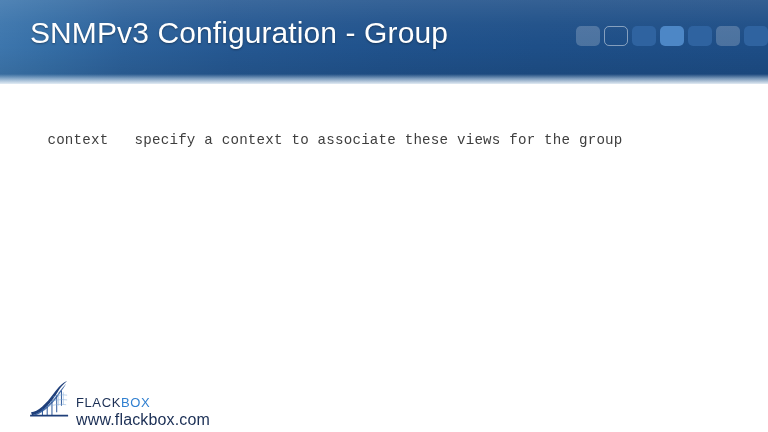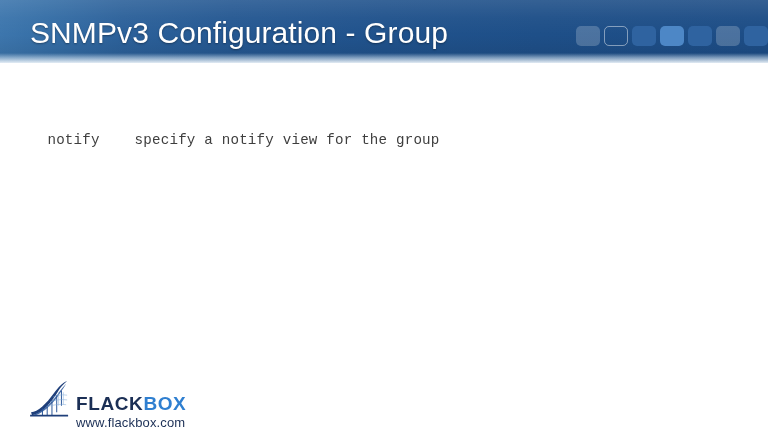--- a/index.html
+++ b/index.html
@@ -21,21 +21,21 @@
     position: absolute;
     inset: 0;
     background: #ffffff;
   }
 
   
   #header {
     position: absolute;
     left: 0; top: 0;
     width: 768px;
-    height: 63px;
+    height: 84px;
     background:
       linear-gradient(to right,
         #3d76ad 0%,
         #356ea6 6%,
         #2c619a 16%,
         #255892 30%,
         #20528c 50%,
         #1e4f88 70%,
         #1d4d86 100%);
     overflow: hidden;
@@ -136,31 +136,31 @@
     flex: 0 0 auto;
     margin-right: 4px;
   }
   #logo-text {
     display: flex;
     flex-direction: column;
     justify-content: center;
     line-height: 1;
   }
   #logo-wordmark {
-    font-size: 19px;
-    font-weight: bold;
+    font-size: 13px;
+    font-weight: normal;
     letter-spacing: 0.6px;
     white-space: nowrap;
     margin-top: 25px;
   }
   #logo-word-flack { color: #1b2f55; }
   #logo-word-box   { color: #2f7fd0; }
   #logo-url {
     margin-top: 3px;
-    font-size: 13px;
+    font-size: 16px;
     color: #1b2f55;
     letter-spacing: 0.15px;
     white-space: nowrap;
   }
 </style>
 </head>
 <body>
 
 <div id="slide">
 
@@ -176,21 +176,21 @@
       <div class="deco-square light"></div>
       <div class="deco-square mid"></div>
       <div class="deco-square dotted"></div>
       <div class="deco-square mid"></div>
     </div>
 
     <div id="header-fade"></div>
   </div>
 
   <div id="cli-output">
-    <div class="cli-line">  notify    specify a notify view for the group</div>
+    <div class="cli-line">  context   specify a context to associate these views for the group</div>
     
     
     
   </div>
 
   <div id="logo">
     <svg id="logo-mark" viewBox="0 0 44 40">
 
       <path d="M1 34 C 8 34, 17 25, 25 14 C 30 7, 34 3, 39 1
                C 34 5, 31 9, 27 16 C 19 28, 10 36, 2 37 Z" fill="#1f3f7a"></path>

